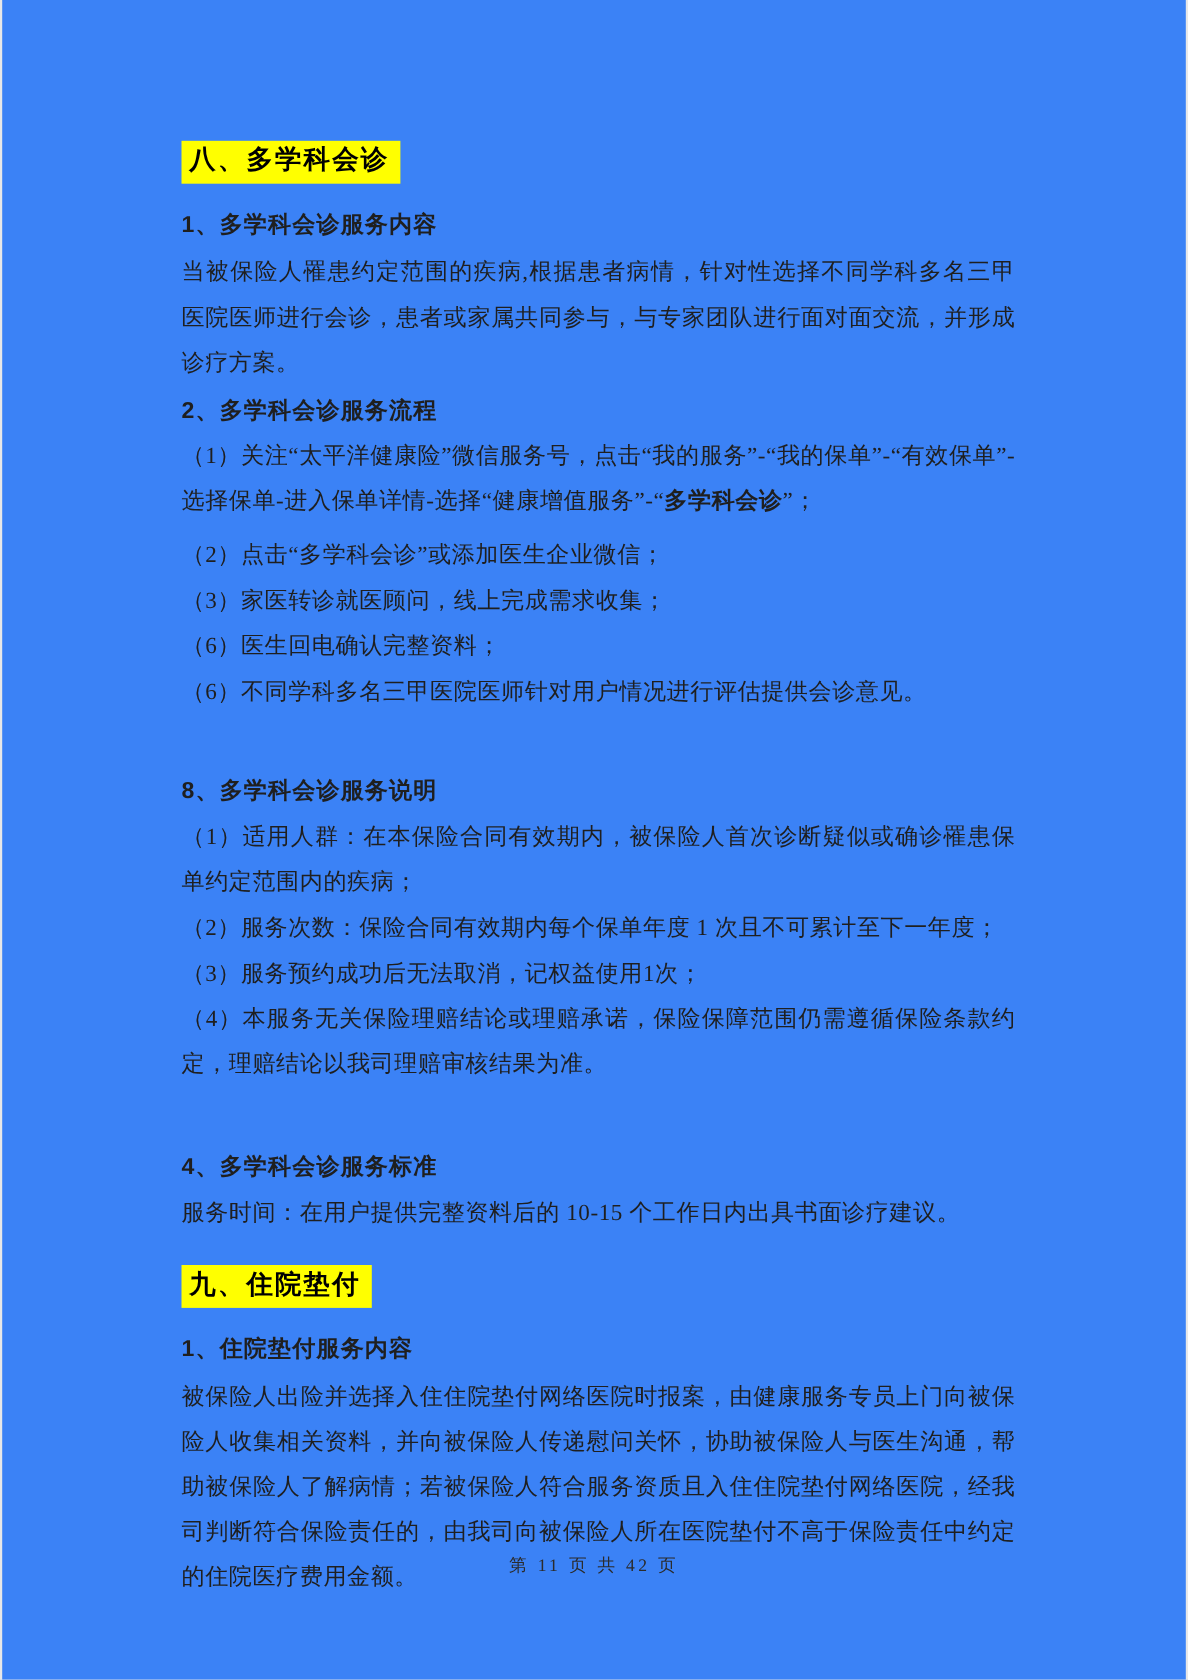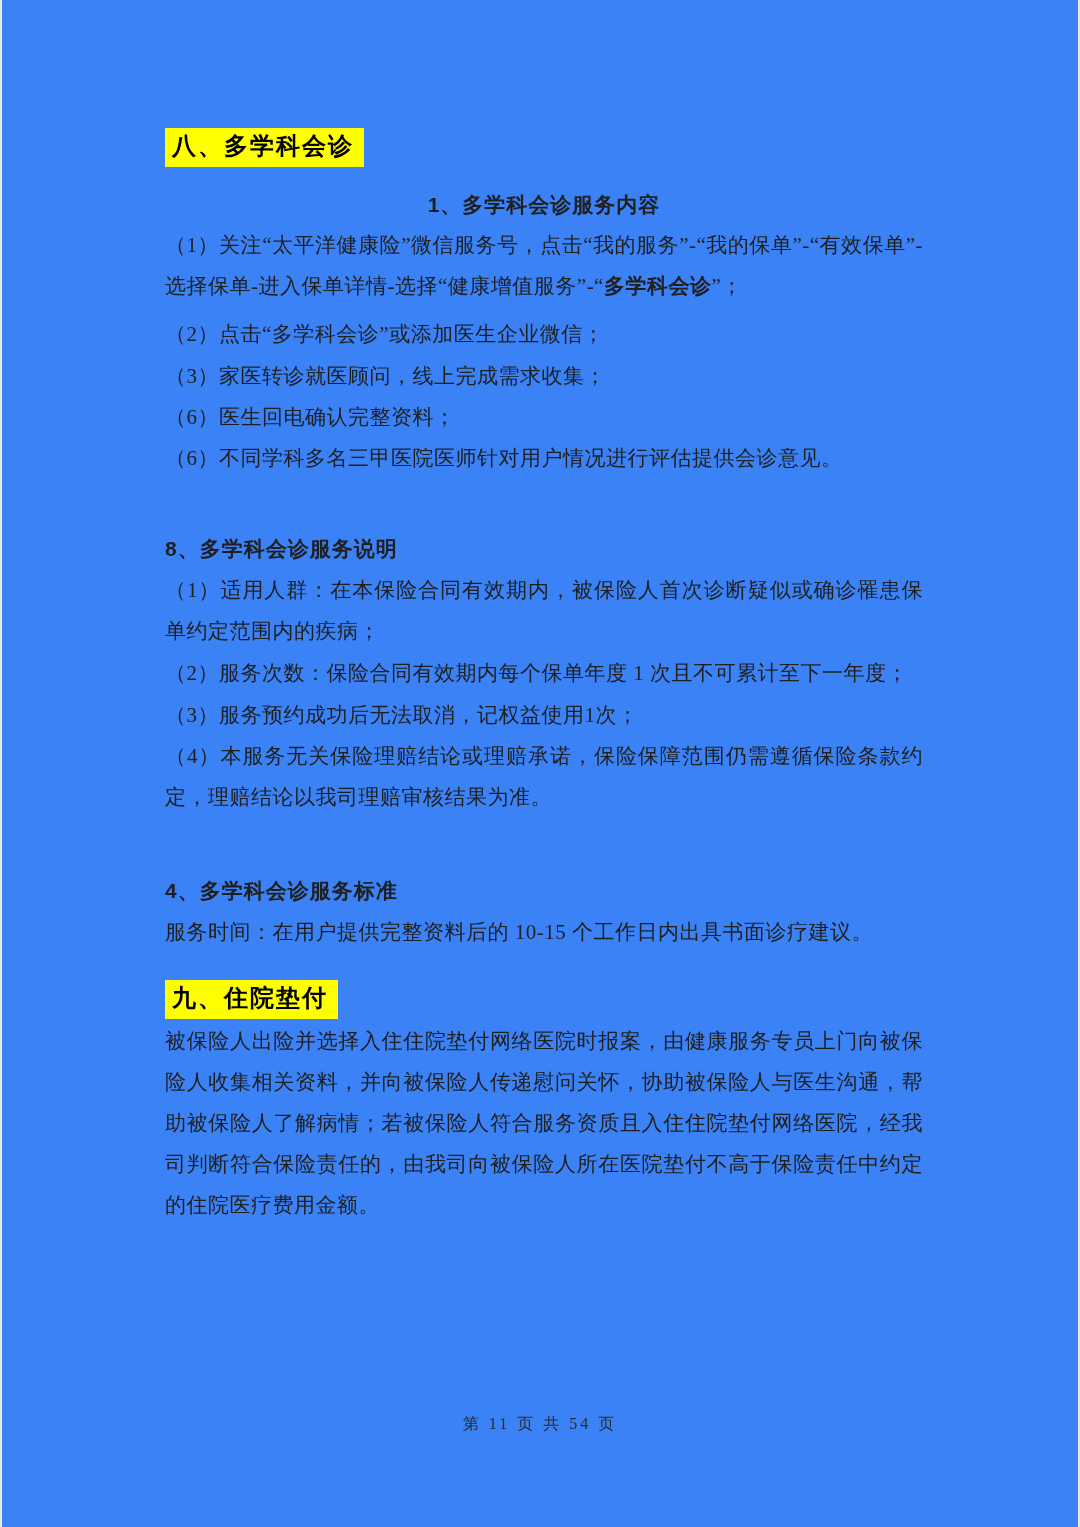--- a/index.html
+++ b/index.html
@@ -49,21 +49,21 @@
   }
   .body b {
     font-family: Liberation Mono, monospace;
     font-weight: 700;
   }
   .mt0  { margin-top: 0; }
   .mt1  { margin-top: 1px; }
   .mt2  { margin-top: 2px; }
   .mt3  { margin-top: 3px; }
   .mt6  { margin-top: 6px; }
-  .mt17 { margin-top: 17px; text-align: center; }
+  .mt17 { margin-top: 17px; }
   .mt27 { margin-top: 27px; }
   .mt49 { margin-top: 49px; }
   .mt52 { margin-top: 52px; }
   .footer {
     position: absolute;
     left: 0;
     right: 0;
     top: 1412px;
     text-align: center;
     font-size: 16px;
@@ -77,21 +77,23 @@
 
 <div class="page">
   <div class="content">
 
     <div class="hl-wrap">
       <span class="hl">八、多学科会诊</span>
     </div>
 
     <div class="sub mt17">1、多学科会诊服务内容</div>
 
+    <p class="body mt2">当被保险人罹患约定范围的疾病,根据患者病情，针对性选择不同学科多名三甲医院医师进行会诊，患者或家属共同参与，与专家团队进行面对面交流，并形成诊疗方案。</p>
 
+    <div class="sub mt3">2、多学科会诊服务流程</div>
 
     <p class="body mt0"><span>（1）关注“太平洋健康险”微信服务号，点击“我的服务”-“我的保单”-“有效保单”-选择保单-进入保单详情-选择“健康增值服务”-“</span><b>多学科会诊</b><span>”；</span></p>
     <p class="body mt6">（2）点击“多学科会诊”或添加医生企业微信；</p>
     <p class="body mt1">（3）家医转诊就医顾问，线上完成需求收集；</p>
     <p class="body mt0">（6）医生回电确认完整资料；</p>
     <p class="body mt0">（6）不同学科多名三甲医院医师针对用户情况进行评估提供会诊意见。</p>
 
     <div class="sub mt49">8、多学科会诊服务说明</div>
 
     <p class="body mt1">（1）适用人群：在本保险合同有效期内，被保险人首次诊断疑似或确诊罹患保单约定范围内的疾病；</p>
@@ -100,19 +102,20 @@
     <p class="body mt0">（4）本服务无关保险理赔结论或理赔承诺，保险保障范围仍需遵循保险条款约定，理赔结论以我司理赔审核结果为准。</p>
 
     <div class="sub mt52">4、多学科会诊服务标准</div>
 
     <p class="body mt1">服务时间：在用户提供完整资料后的 10-15 个工作日内出具书面诊疗建议。</p>
 
     <div class="hl-wrap mt27">
       <span class="hl">九、住院垫付</span>
     </div>
 
+    <div class="sub mt17">1、住院垫付服务内容</div>
 
     <p class="body mt2">被保险人出险并选择入住住院垫付网络医院时报案，由健康服务专员上门向被保险人收集相关资料，并向被保险人传递慰问关怀，协助被保险人与医生沟通，帮助被保险人了解病情；若被保险人符合服务资质且入住住院垫付网络医院，经我司判断符合保险责任的，由我司向被保险人所在医院垫付不高于保险责任中约定的住院医疗费用金额。</p>
 
   </div>
 
-  <div class="footer">第 11 页 共 54 页</div>
+  <div class="footer">第 11 页 共 42 页</div>
 </div>
 
 </body></html>

